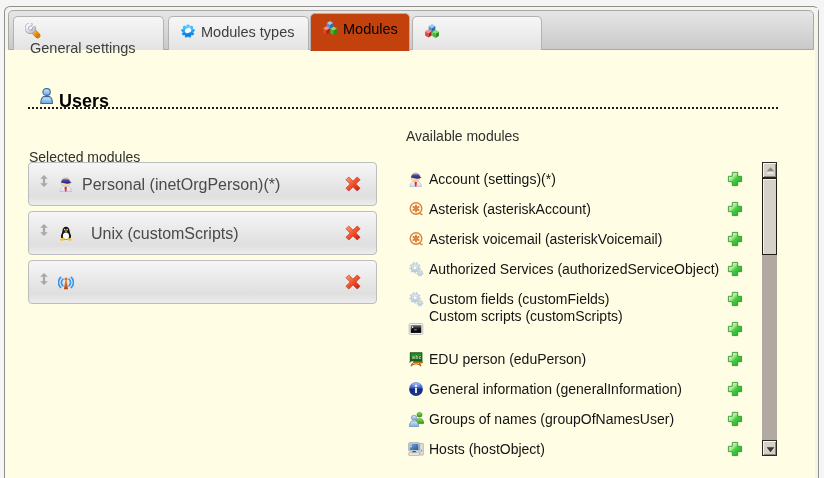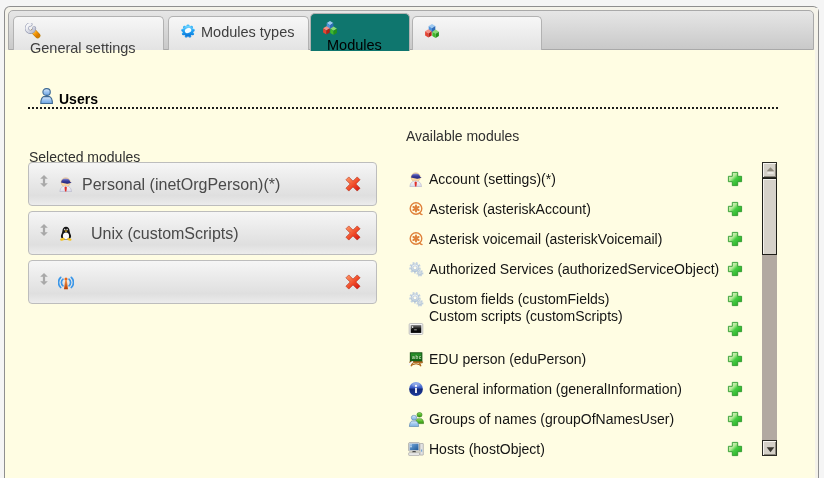--- a/index.html
+++ b/index.html
@@ -4,26 +4,26 @@
 html,body{margin:0;padding:0;}
 body{width:824px;height:478px;background:#f5f5f5;font-family:"Liberation Sans",sans-serif;overflow:hidden;position:relative;}
 #widget{position:absolute;left:4px;top:6px;width:815px;height:472px;border:1px solid #8f8f8f;border-bottom:none;border-radius:6px 6px 0 0;background:#f5f3ea;box-sizing:border-box;}
 #rightpad{position:absolute;left:815px;top:8px;width:3px;height:470px;background:#f5f3ea;}
 #tabbar{position:absolute;left:8px;top:10px;width:806px;height:40px;border:1px solid #a9a9a9;border-radius:5px 5px 0 0;background:linear-gradient(#e6e6e6,#c9c9c9);box-sizing:border-box;z-index:1;}
 .tab{position:absolute;box-sizing:border-box;border:1px solid #b2b2b2;border-bottom:none;border-radius:5px 5px 0 0;background:linear-gradient(#f7f7f7,#e3e3e3);color:#3e3e3e;font-size:14.5px;z-index:2;display:flex;align-items:flex-start;padding:6px 0 0 11px;}
 .tab svg{flex:0 0 auto;}
 .tab span{margin-left:5px;line-height:16px;margin-top:1px;white-space:nowrap;}
 #t1{left:13px;top:16px;width:151px;height:34px;flex-direction:column;}
 #t2{left:168px;top:16px;width:141px;height:34px;}
-#t3{left:310px;top:13px;width:100px;height:38px;background:#0f766e;color:#000;z-index:3;flex-direction:column;}
+#t3{left:310px;top:13px;width:100px;height:38px;background:#c2410c;color:#000;z-index:3;}
 #t4{left:412px;top:16px;width:130px;height:34px;}
 #panel{position:absolute;left:5px;top:50px;width:810px;height:428px;background:#fffde3;}
 .abs{position:absolute;}
 #usersicon{left:40px;top:88px;}
-#userstxt{left:59px;top:91px;font-weight:bold;font-size:14px;color:#000;}
+#userstxt{left:59px;top:91px;font-weight:bold;font-size:18px;color:#000;}
 #dotline{left:28px;top:105px;width:750px;height:2px;border-bottom:2px dotted #1c1c1c;}
 .collabel{font-size:14px;color:#303030;top:128px;}
 #sellabel{left:29px;margin-top:21px;}
 #avlabel{left:406px;}
 .srow{position:absolute;left:28px;width:349px;height:44px;box-sizing:border-box;border:1px solid #bdbdbd;border-radius:4px;background:linear-gradient(180deg,#f6f6f6 0%,#eaeaea 40%,#dfdfdf 78%,#ececec 100%);}
 .srow .handle{position:absolute;left:11px;top:10px;}
 .srow .sicon{position:absolute;left:29px;top:13px;}
 .srow .stxt{position:absolute;top:14px;font-size:16px;line-height:16px;color:#4a4a4a;white-space:nowrap;}
 .srow .del{position:absolute;left:316px;top:13px;}
 .arow-icon{position:absolute;left:408px;}

